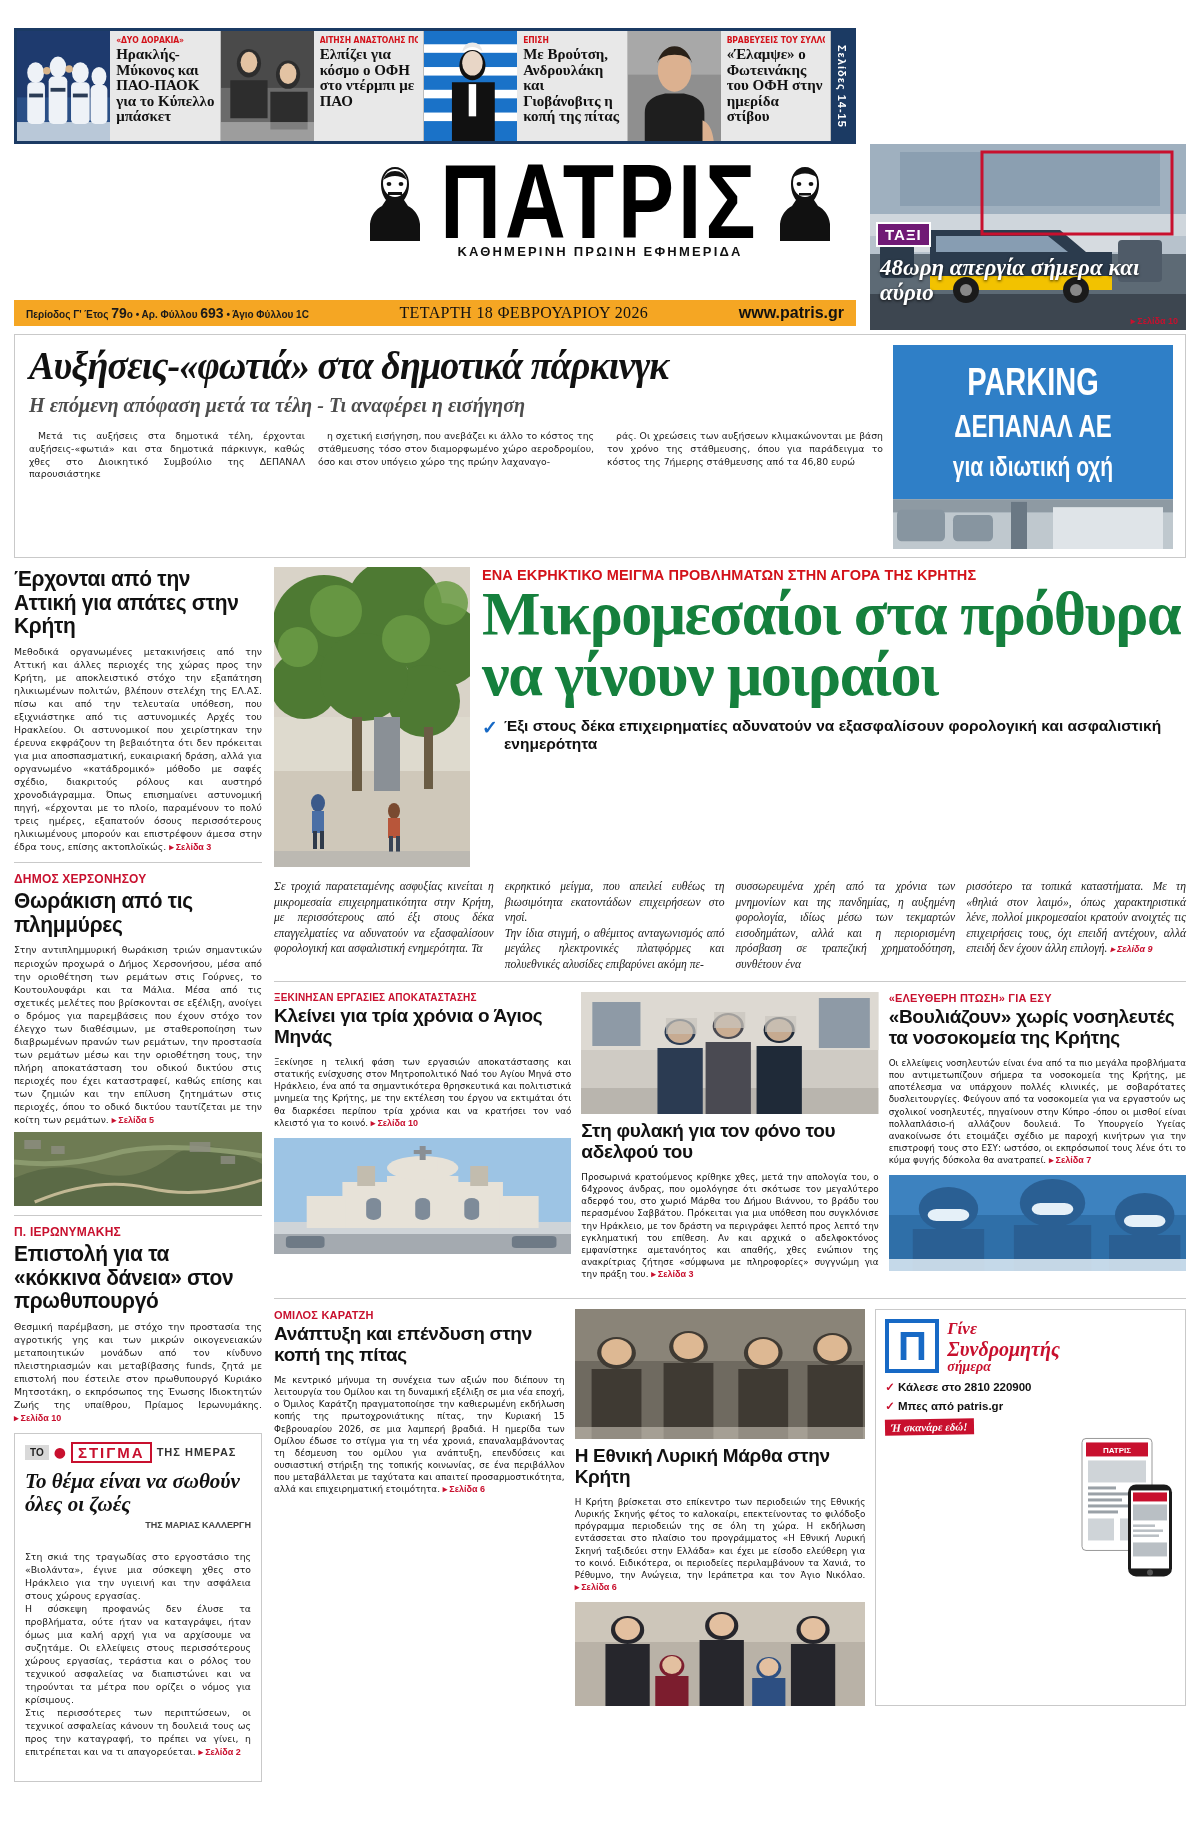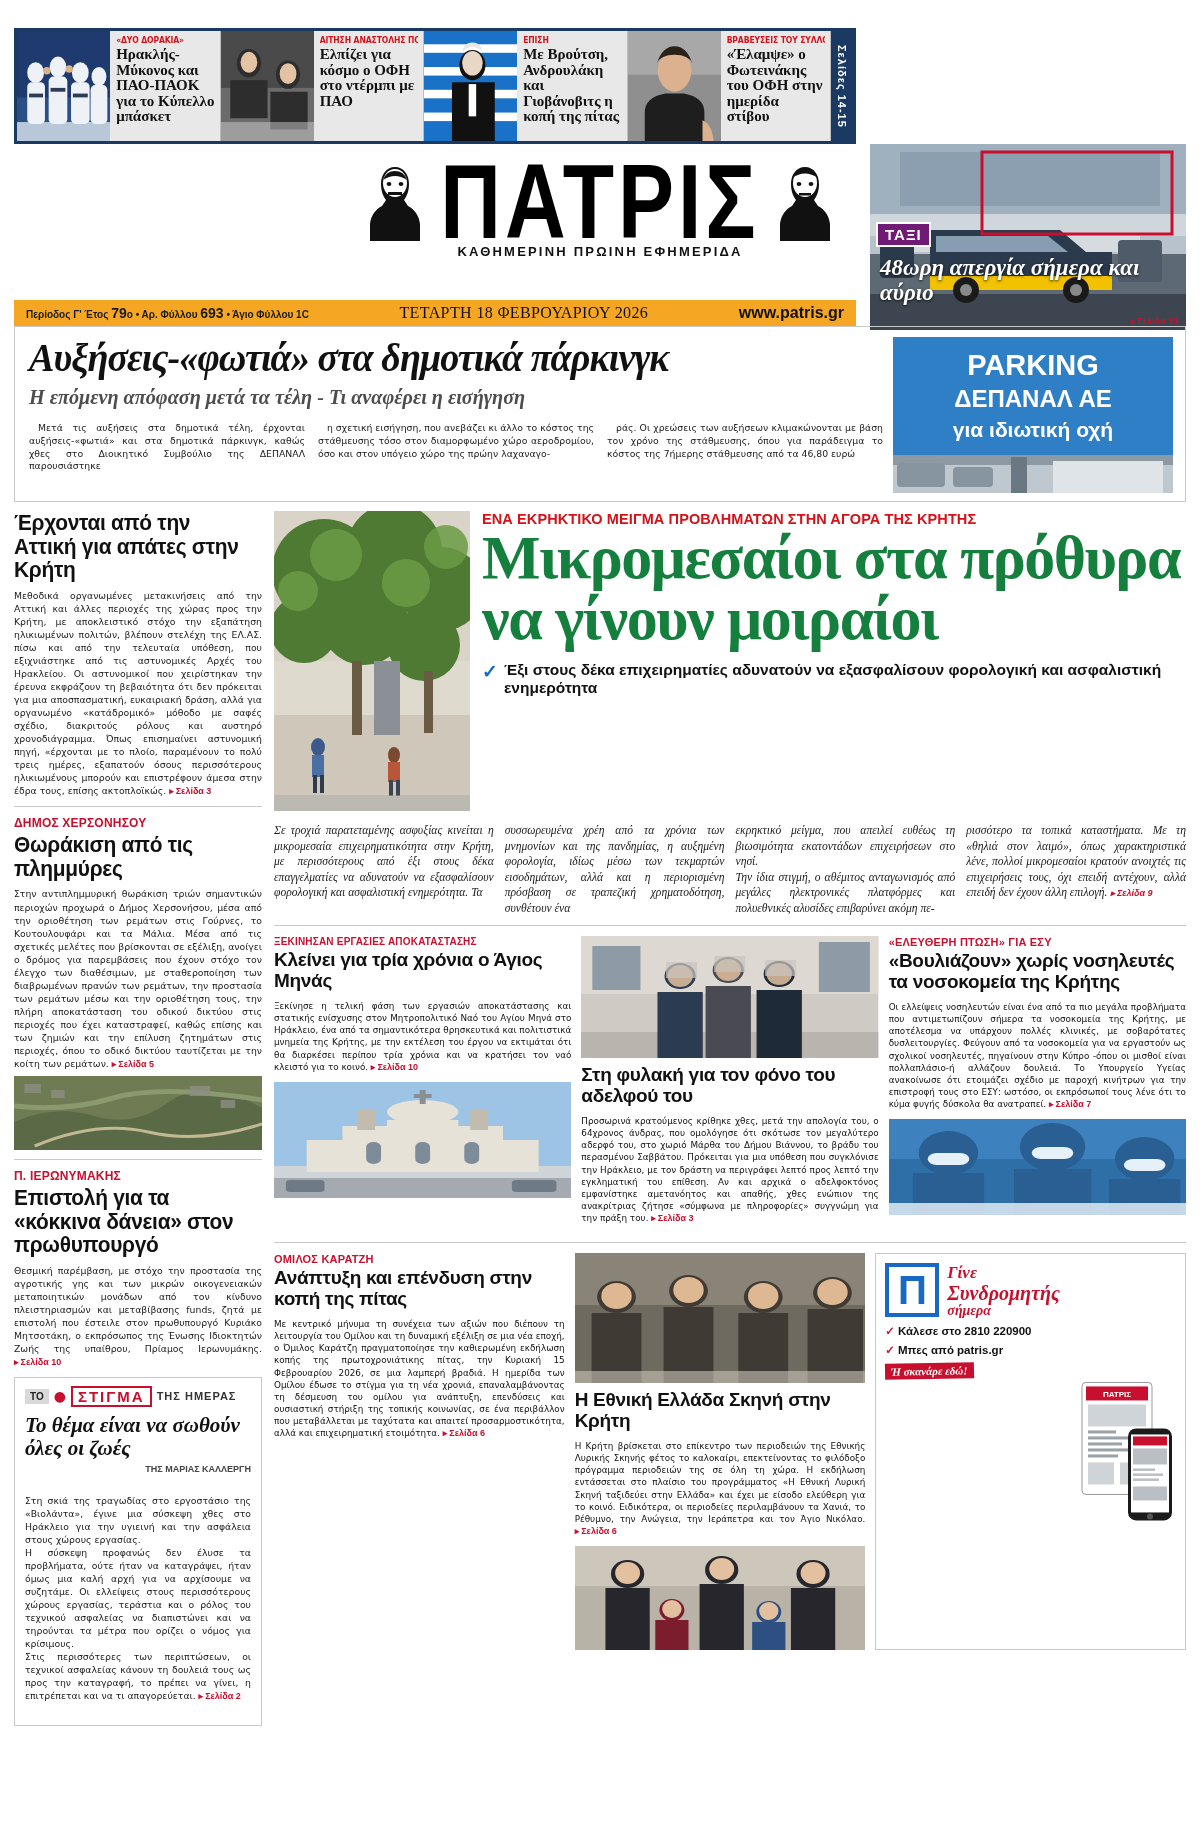--- a/index.html
+++ b/index.html
@@ -87,22 +87,22 @@
     font-family:"Liberation Serif", serif; font-style:italic; font-weight:bold;
     font-size:23px; line-height:1.08; text-shadow:0 1px 3px rgba(0,0,0,.8);
   }
   .taxi-page {
     position:absolute; right:8px; bottom:4px; color:#fff; font-size:10px; font-weight:bold;
     font-family:"Liberation Sans", sans-serif;
   }
 
   
   .lead {
-    border:1px solid #c9c9c9; padding:10px 12px 8px 14px;
-    display:flex; gap:10px; height:176px; position:relative;
+    border:1px solid #c9c9c9; margin-top:8px; padding:10px 12px 8px 14px;
+    display:flex; gap:10px; height:224px; position:relative;
   }
   .lead-left { flex:1; min-width:0; }
   .lead-title {
     font-family:"Liberation Serif", serif; font-style:italic; font-weight:bold;
     font-size:41px; line-height:1; letter-spacing:-1px; color:#111;
     transform:scaleX(0.93); transform-origin:left center;
   }
   .lead-sub {
     font-family:"Liberation Serif", serif; font-style:italic; font-weight:bold;
     font-size:21px; color:#4d4d4d; margin-top:7px;
@@ -536,25 +536,25 @@
             <span>Έξι στους δέκα επιχειρηματίες αδυνατούν να εξασφαλίσουν φορολογική και ασφαλιστική ενημερότητα</span>
           </div>
         </div>
       </div>
 
       <div class="feat-cols">
         <div class="feat-col">
             <p>Σε τροχιά παρατεταμένης ασφυξίας κινείται η μικρομεσαία επιχειρηματικότητα στην Κρήτη, με περισσότερους από έξι στους δέκα επαγγελματίες να αδυνατούν να εξασφαλίσουν φορολογική και ασφαλιστική ενημερότητα. Τα</p>
           </div>
         <div class="feat-col">
-            <p>συσσωρευμένα χρέη από τα χρόνια των μνημονίων και της πανδημίας, η αυξημένη φορολογία, ιδίως μέσω των τεκμαρτών εισοδημάτων, αλλά και η περιορισμένη πρόσβαση σε τραπεζική χρηματοδότηση, συνθέτουν ένα</p>
-          </div>
-        <div class="feat-col">
             <p style="white-space:pre-line">εκρηκτικό μείγμα, που απειλεί ευθέως τη βιωσιμότητα εκατοντάδων επιχειρήσεων στο νησί.
 Την ίδια στιγμή, ο αθέμιτος ανταγωνισμός από μεγάλες ηλεκτρονικές πλατφόρμες και πολυεθνικές αλυσίδες επιβαρύνει ακόμη πε-</p>
+          </div>
+        <div class="feat-col">
+            <p>συσσωρευμένα χρέη από τα χρόνια των μνημονίων και της πανδημίας, η αυξημένη φορολογία, ιδίως μέσω των τεκμαρτών εισοδημάτων, αλλά και η περιορισμένη πρόσβαση σε τραπεζική χρηματοδότηση, συνθέτουν ένα</p>
           </div>
         <div class="feat-col">
           <p><span>ρισσότερο τα τοπικά καταστήματα. Με τη «θηλιά στον λαιμό», όπως χαρακτηριστικά λένε, πολλοί μικρομεσαίοι κρατούν ανοιχτές τις επιχειρήσεις τους, όχι επειδή αντέχουν, αλλά επειδή δεν έχουν άλλη επιλογή.</span> <span class="pg">Σελίδα 9</span></p>
         </div>
       </div>
 
       <hr class="rule">
 
       <div class="trio">
 
@@ -706,21 +706,21 @@
                   <ellipse cx="30" cy="43" rx="11" ry="13"></ellipse>
                   <ellipse cx="82" cy="37" rx="11" ry="13"></ellipse>
                   <ellipse cx="136" cy="43" rx="11" ry="13"></ellipse>
                   <ellipse cx="186" cy="39" rx="11" ry="13"></ellipse>
                 </g>
               <g fill="#c9c3b7" opacity=".6">
                   <rect x="0" y="118" width="210" height="12"></rect>
                 </g>
             </svg>
           </div>
-          <div class="box-head" style="margin-top:7px">Η Εθνική Ελλάδα Σκηνή στην Κρήτη</div>
+          <div class="box-head" style="margin-top:7px">Η Εθνική Λυρική Μάρθα στην Κρήτη</div>
           <div class="mini-body">
             <p><span>Η Κρήτη βρίσκεται στο επίκεντρο των περιοδειών της Εθνικής Λυρικής Σκηνής φέτος το καλοκαίρι, επεκτείνοντας το φιλόδοξο πρόγραμμα περιοδειών της σε όλη τη χώρα. Η εκδήλωση εντάσσεται στο πλαίσιο του προγράμματος «Η Εθνική Λυρική Σκηνή ταξιδεύει στην Ελλάδα» και έχει με είσοδο ελεύθερη για το κοινό. Ειδικότερα, οι περιοδείες περιλαμβάνουν τα Χανιά, το Ρέθυμνο, την Ανώγεια, την Ιεράπετρα και τον Άγιο Νικόλαο.</span> <span class="pg">Σελίδα 6</span></p>
           </div>
           <div class="thumb" style="height:104px;margin-top:6px">
             <svg class="ph" viewBox="0 0 210 104" preserveAspectRatio="none">
               <rect width="210" height="104" fill="#b9b2a7"></rect>
               <rect y="0" width="210" height="40" fill="#cdc6ba"></rect>
               <g fill="#26262c">
                 <ellipse cx="38" cy="28" rx="12" ry="14"></ellipse>
                   <path d="M22 42h32v62H22z"></path>

